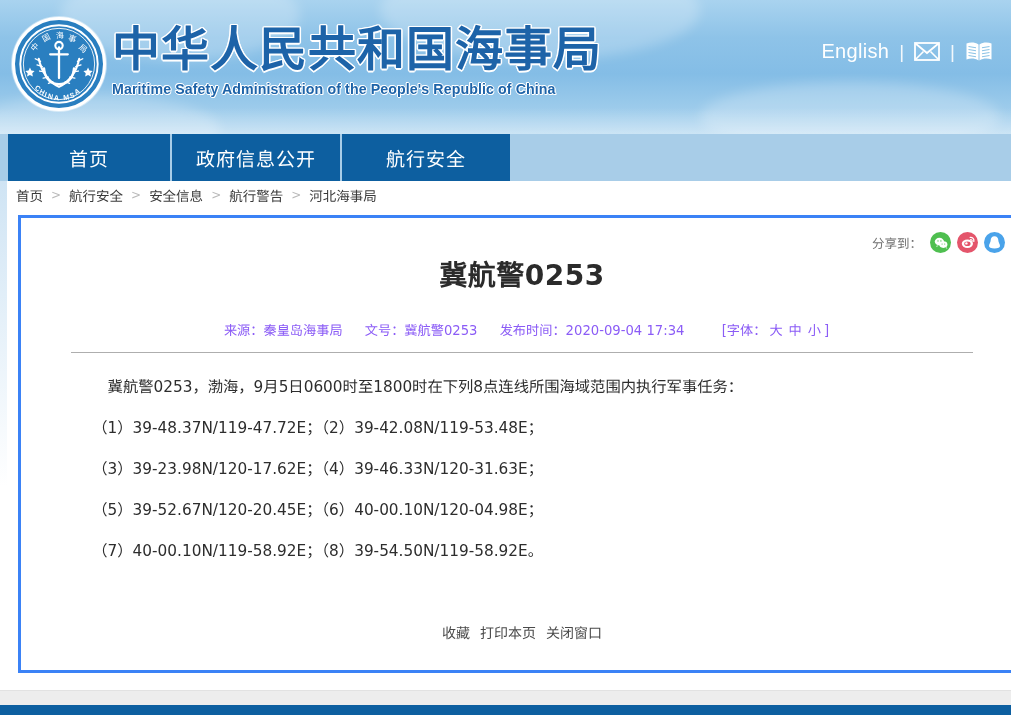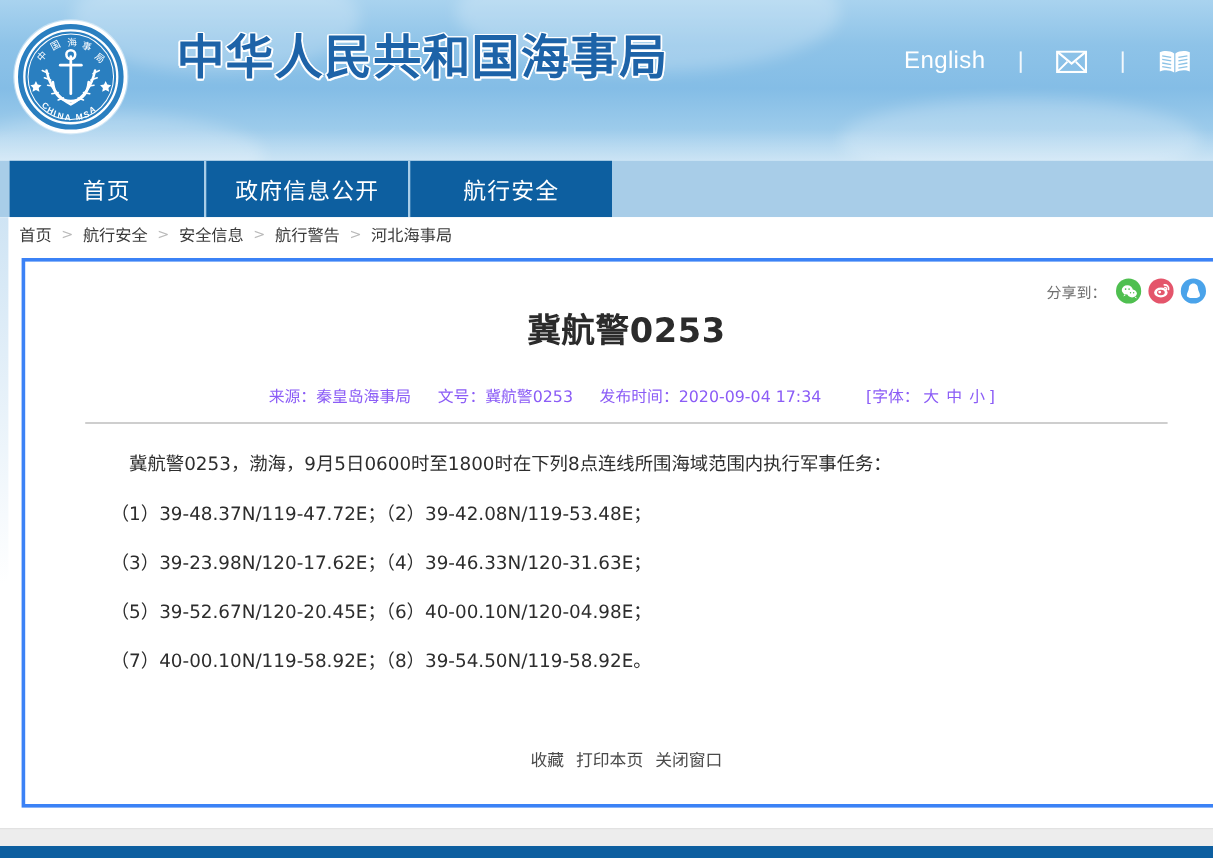--- a/index.html
+++ b/index.html
@@ -56,53 +56,52 @@
   }
   .logo svg { display: block; }
 
   .brand {
     position: absolute;
     left: 112px; top: 20px;
     width: 520px;
   }
   .brand-cn {
     font-family: "DejaVu Sans", "Liberation Sans", sans-serif;
-    font-size: 40px;
+    font-size: 48px;
     font-weight: bold;
     letter-spacing: 1px;
     color: #1d63a8;
     text-shadow:
        1.5px 0 0 #ffffff, -1.5px 0 0 #ffffff,
        0 1.5px 0 #ffffff, 0 -1.5px 0 #ffffff,
        1px 1px 0 #ffffff, -1px -1px 0 #ffffff,
        1px -1px 0 #ffffff, -1px 1px 0 #ffffff;
     line-height: 58px;
     white-space: nowrap;
-    margin-left: 35px;
   }
   .brand-en {
     font-family: "Liberation Sans", sans-serif;
     font-size: 14.2px;
     font-weight: bold;
     letter-spacing: 0.1px;
     color: #1d63a8;
     text-shadow:
        1px 0 0 #ffffff, -1px 0 0 #ffffff,
        0 1px 0 #ffffff, 0 -1px 0 #ffffff,
        0.8px 0.8px 0 #ffffff, -0.8px -0.8px 0 #ffffff;
     margin-top: 3px;
     white-space: nowrap;
   }
 
   .header-tools {
     position: absolute;
     right: 18px; top: 40px;
     display: flex;
     align-items: center;
-    gap: 27px;
+    gap: 10px;
     color: #ffffff;
   }
   .header-tools .lang {
     font-size: 20px;
     color: #ffffff;
     text-decoration: none;
     letter-spacing: 0.3px;
   }
   .header-tools .sep {
     color: #ffffff;
@@ -341,20 +340,21 @@
           <text x="44" y="91" transform="rotate(4 44 91)">A</text>
           <text x="55" y="91" transform="rotate(-6 55 91)">M</text>
           <text x="63" y="89" transform="rotate(-16 63 89)">S</text>
           <text x="69" y="85" transform="rotate(-26 69 85)">A</text>
         </g>
       </svg>
     </div>
 
     <div class="brand">
       <div class="brand-cn">中华人民共和国海事局</div>
+      <div class="brand-en">Maritime Safety Administration of the People's Republic of China</div>
     </div>
 
     <div class="header-tools">
       <a class="lang" href="#">English</a>
       <span class="sep">|</span>
       <a href="#">
         <svg class="tool-icon" width="26" height="19" viewBox="0 0 26 19" aria-hidden="true">
           <rect x="1" y="1" width="24" height="17" fill="none" stroke="#ffffff" stroke-width="1.8"></rect>
           <path d="M1.5 1.5 L13 11 L24.5 1.5" fill="none" stroke="#ffffff" stroke-width="1.8"></path>
           <path d="M1.5 17.5 L9.5 9.5 M24.5 17.5 L16.5 9.5" fill="none" stroke="#ffffff" stroke-width="1.6"></path>

